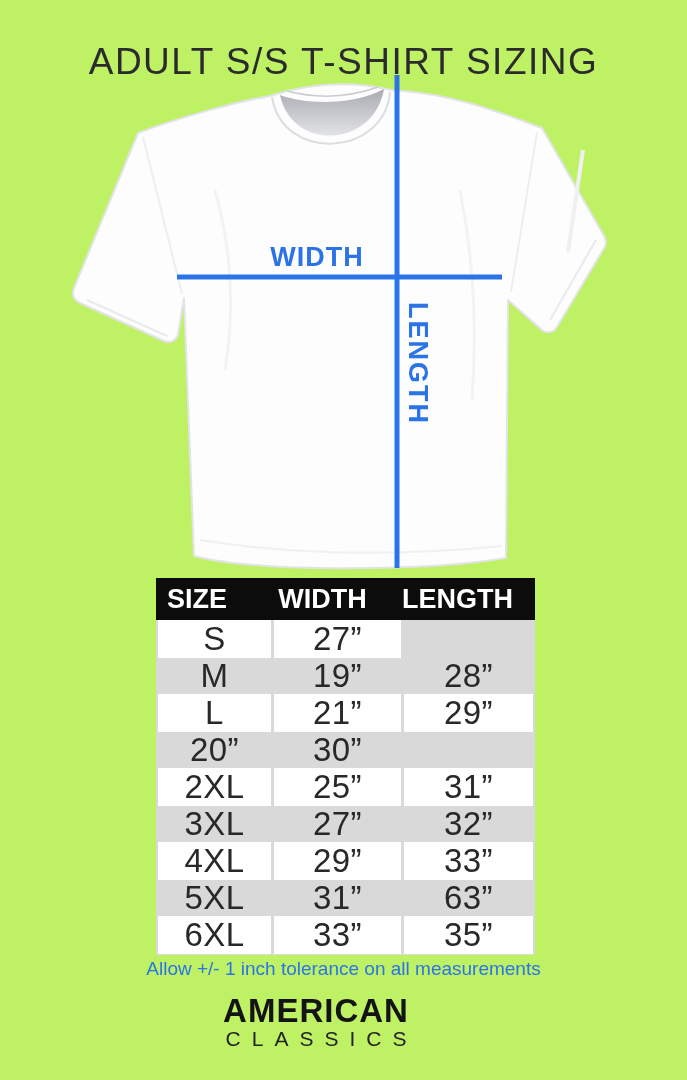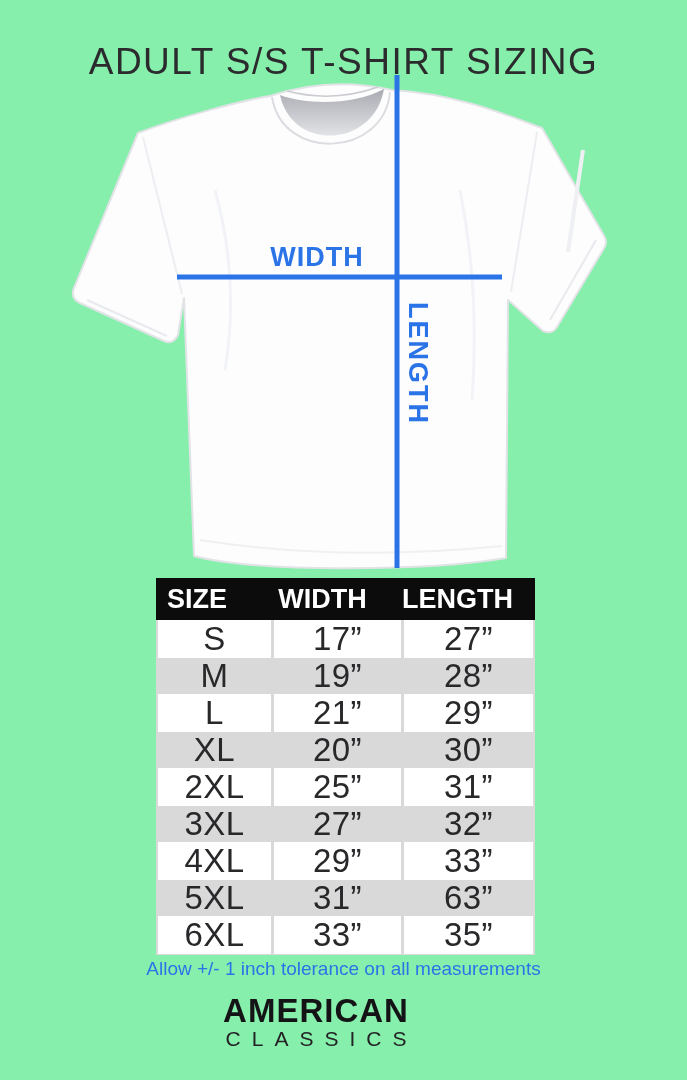--- a/index.html
+++ b/index.html
@@ -1,18 +1,18 @@
 <!DOCTYPE html>
 <html style="--accent-blue: #2b74e8; --table-header-bg: #0c0c0c; --row-alt-gray: #d9d9d9;"><head>
 <meta charset="utf-8">
 <style>
   html,body{margin:0;padding:0;background:#ffffff;}
   body{width:687px;height:1080px;overflow:hidden;position:relative;
        font-family:"Liberation Sans", sans-serif;}
-  .page{position:absolute;left:0;top:0;width:687px;height:1080px;background:#86efac;}
+  .page{position:absolute;left:0;top:0;width:687px;height:1080px;background:#bef264;}
 
   
   .title{position:absolute;top:16px;left:0;width:687px;text-align:center;
          font-size:37px;font-weight:200;letter-spacing:1.5px;color:#2b2b2d;}
 
   
   .shirt{position:absolute;left:40px;top:70px;width:600px;height:510px;}
   .shirt svg{display:block;}
 
   
@@ -89,35 +89,33 @@
 
   <div class="sizetable">
     <div class="thead">
       <div class="hcell hsize">SIZE</div>
       <div class="hcell">WIDTH</div>
       <div class="hcell">LENGTH</div>
     </div>
     <div class="tbody">
       <div class="trow">
         <div class="cell">S</div>
-        <div class="cell">17”</div>
         <div class="cell">27”</div>
       </div>
       <div class="trow">
         <div class="cell">M</div>
         <div class="cell">19”</div>
         <div class="cell">28”</div>
       </div>
       <div class="trow">
         <div class="cell">L</div>
         <div class="cell">21”</div>
         <div class="cell">29”</div>
       </div>
       <div class="trow">
-        <div class="cell">XL</div>
         <div class="cell">20”</div>
         <div class="cell">30”</div>
       </div>
       <div class="trow">
         <div class="cell">2XL</div>
         <div class="cell">25”</div>
         <div class="cell">31”</div>
       </div>
       <div class="trow">
         <div class="cell">3XL</div>

